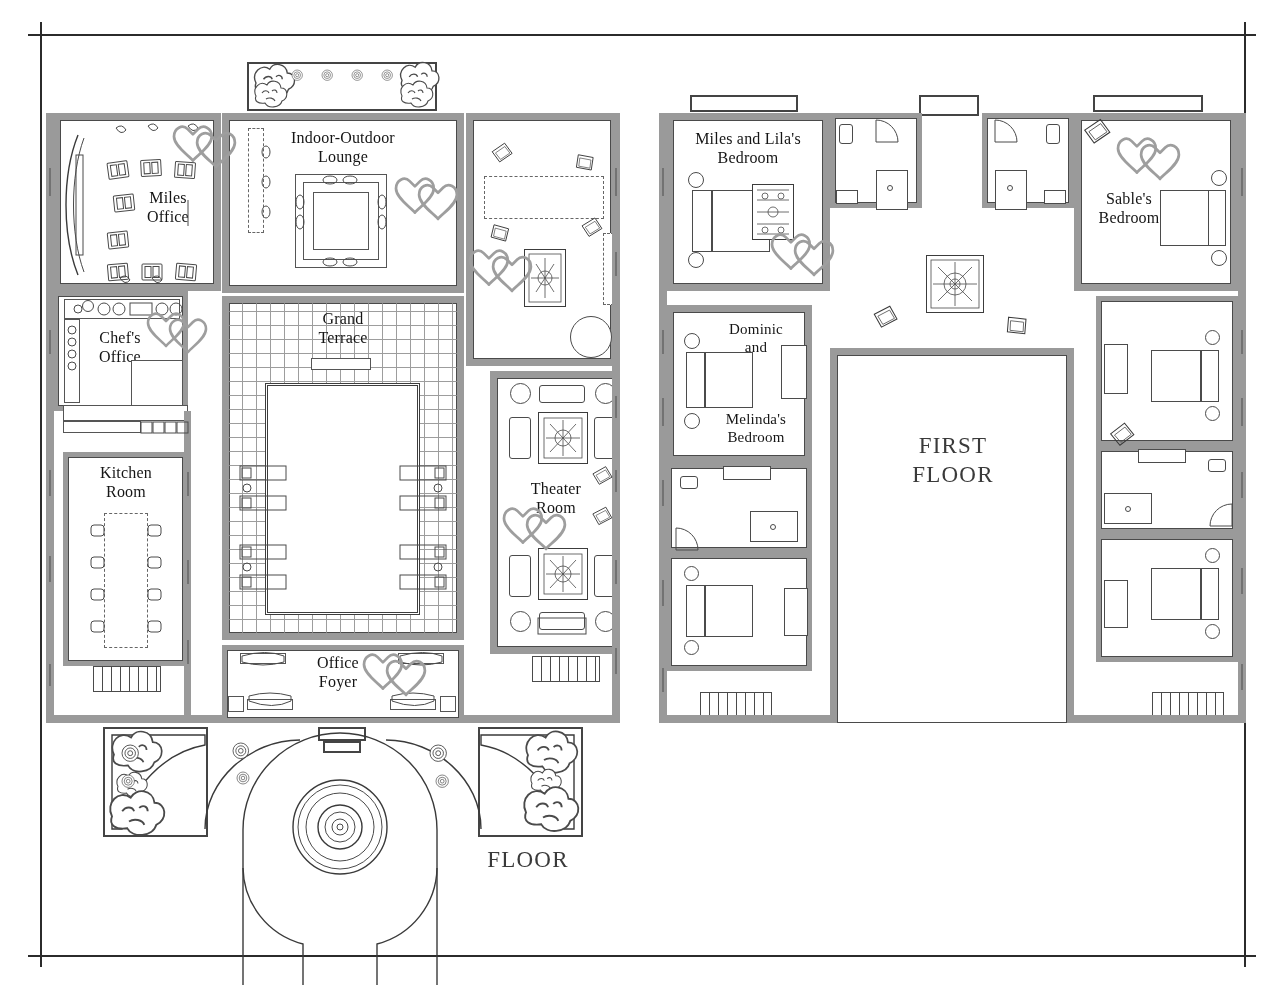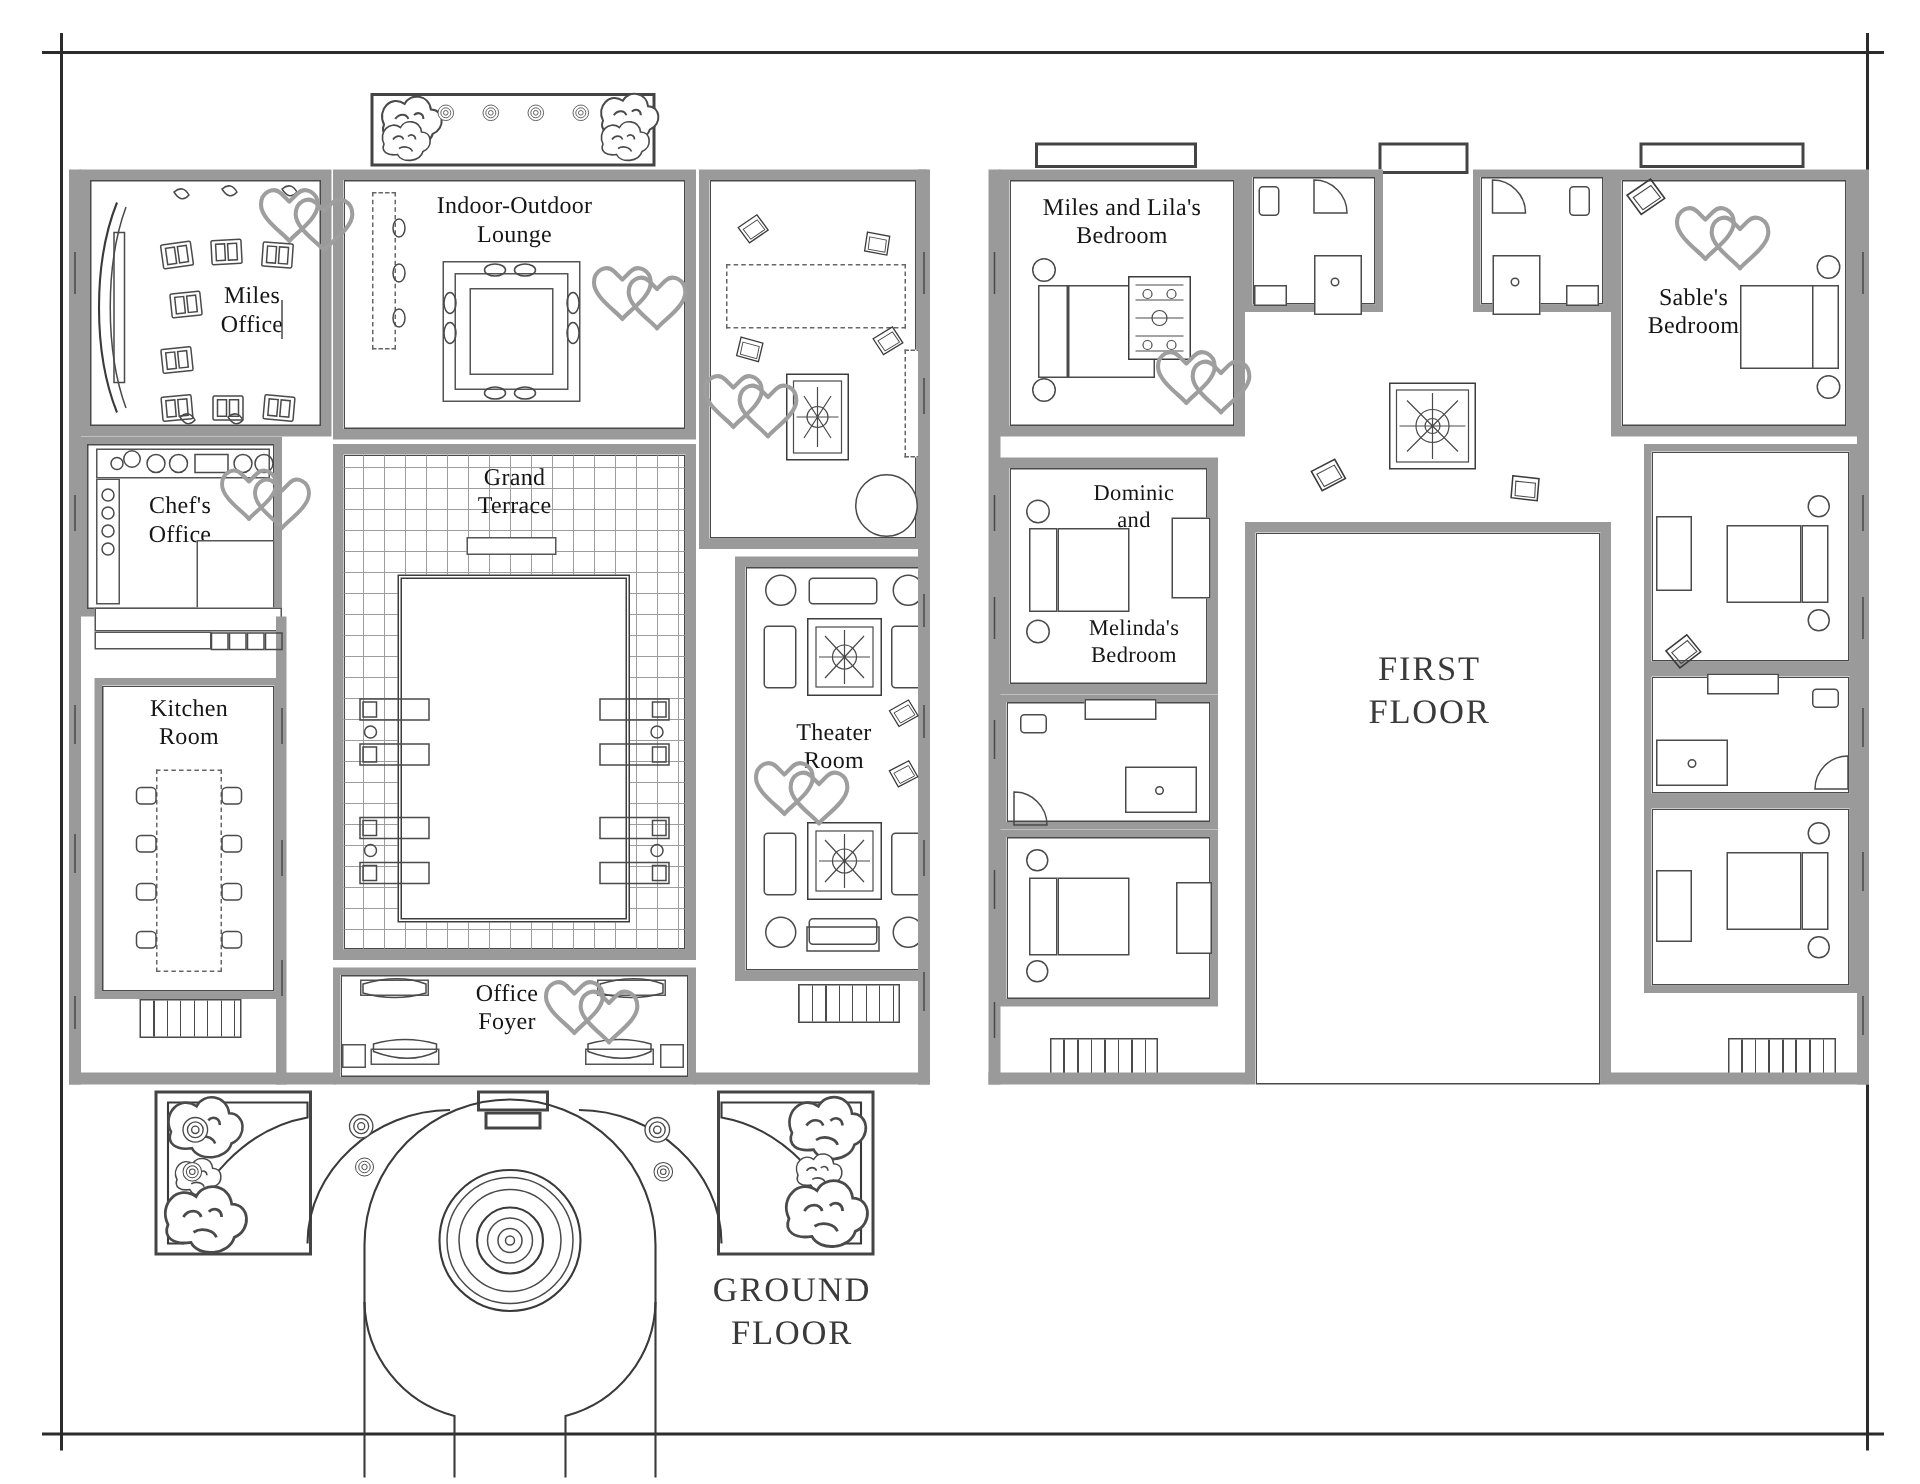--- a/index.html
+++ b/index.html
@@ -254,21 +254,20 @@
 
     <div class="room" style="left:830px;top:348px;width:244px;height:375px;border-bottom:none;"></div>
     <div class="rug" style="left:926px;top:255px;width:58px;height:58px;"></div>
     <div class="floorlabel" style="left:880px;top:432px;width:146px;">
       <div>FIRST</div>
       <div>FLOOR</div>
     </div>
   </div>
 
   <div class="floorlabel" style="left:438px;top:846px;width:180px;">
-    <div>GROUND</div>
     <div>FLOOR</div>
   </div>
 
   <svg class="ov" viewBox="0 0 1280 989">
     <defs>
       <g id="heartpair">
         <path class="heart" d="M0,10 C0,2 8,-2 13,3 L18,8 L23,3 C28,-2 36,2 36,10 C36,19 22,28 18,33 C14,28 0,19 0,10 Z"></path>
         <path class="heart" transform="translate(22,6)" d="M0,10 C0,2 8,-2 13,3 L18,8 L23,3 C28,-2 36,2 36,10 C36,19 22,28 18,33 C14,28 0,19 0,10 Z"></path>
       </g>
       <g id="bushy">

